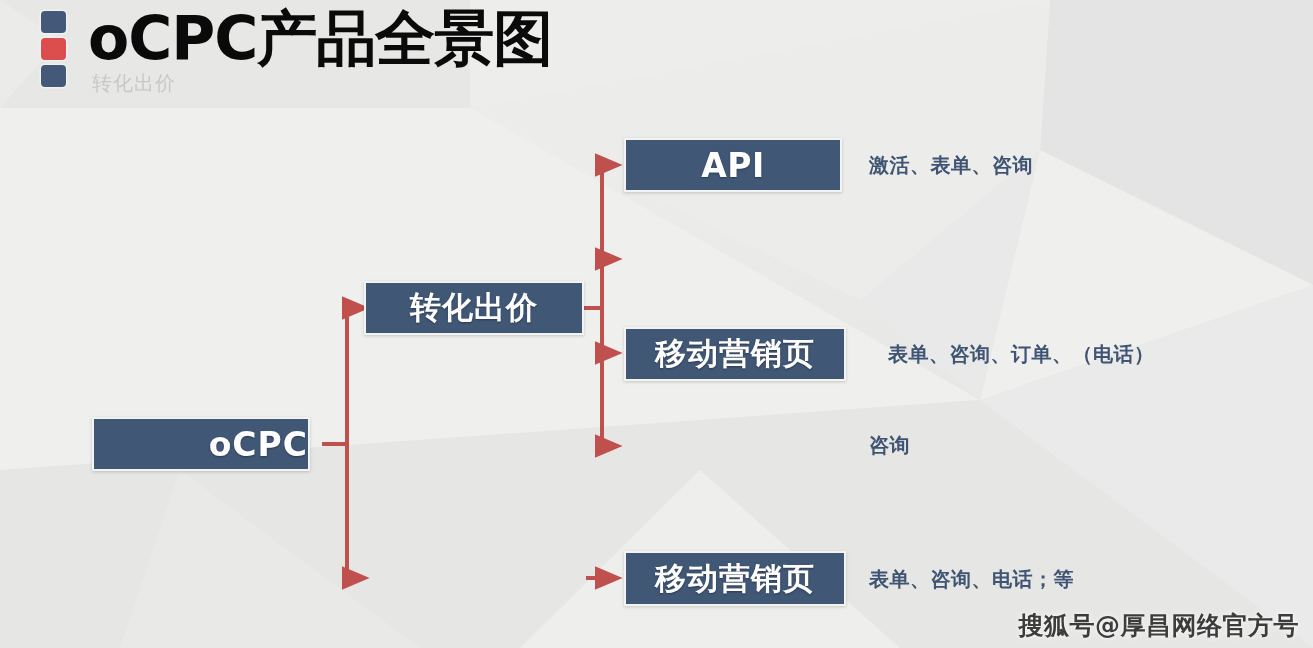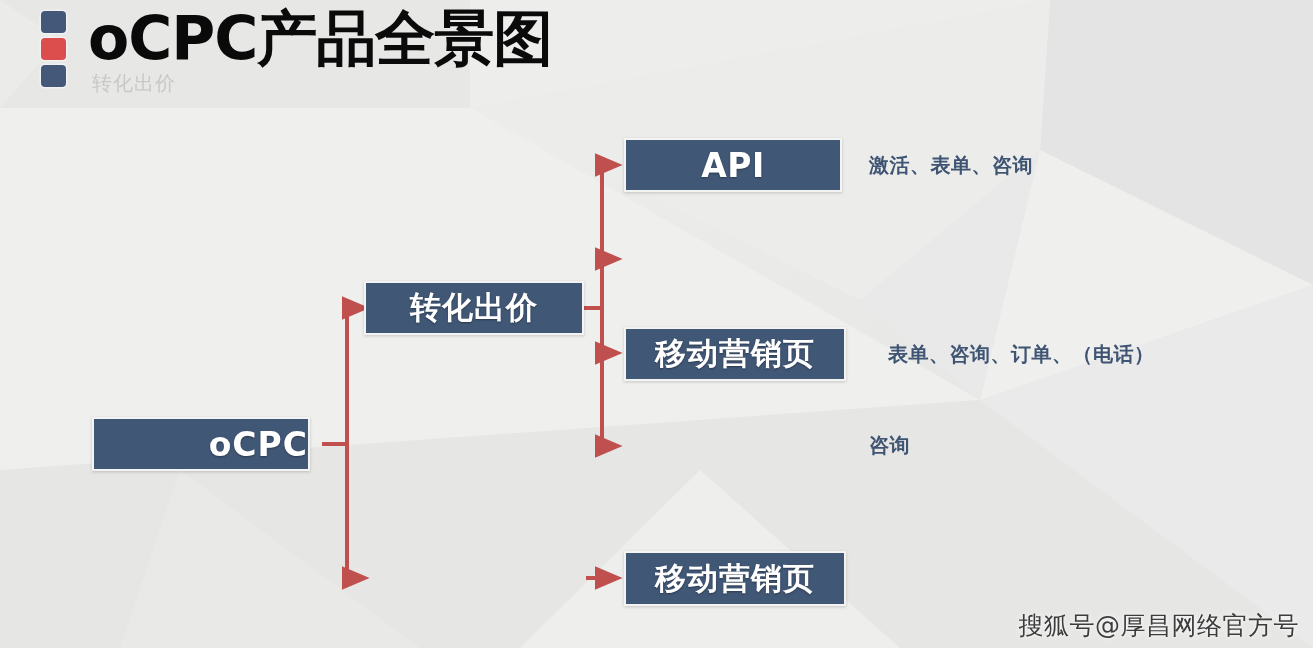--- a/index.html
+++ b/index.html
@@ -108,21 +108,21 @@
     white-space: nowrap;
     letter-spacing: 0.5px;
   }
 
   .watermark {
     position: absolute;
     z-index: 4;
     right: 14px;
     bottom: 6px;
     font-size: 25px;
-    font-weight: 400;
+    font-weight: 700;
     color: #2e2e2e;
     letter-spacing: 0.5px;
     white-space: nowrap;
     text-shadow: 0 0 3px rgba(255,255,255,0.85), 0 0 6px rgba(255,255,255,0.6);
     opacity: 0.92;
     margin-left: 6px;
   }
 </style>
 </head>
 <body>
@@ -209,16 +209,17 @@
     <span>移动营销页</span>
   </div>
 
   <div class="annot" style="left:869px; top:148px;">激活、表单、咨询</div>
 
 
   <div class="annot" style="left:869px; top:337px;margin-left:19px;">表单、咨询、订单、（电话）</div>
 
   <div class="annot" style="left:869px; top:430px;font-family:Liberation Mono, monospace;">咨询</div>
 
+  <div class="annot" style="left:869px; top:562px;">表单、咨询、电话；等</div>
 
   <div class="watermark">搜狐号@厚昌网络官方号</div>
 
 </div>
 
 </body></html>

